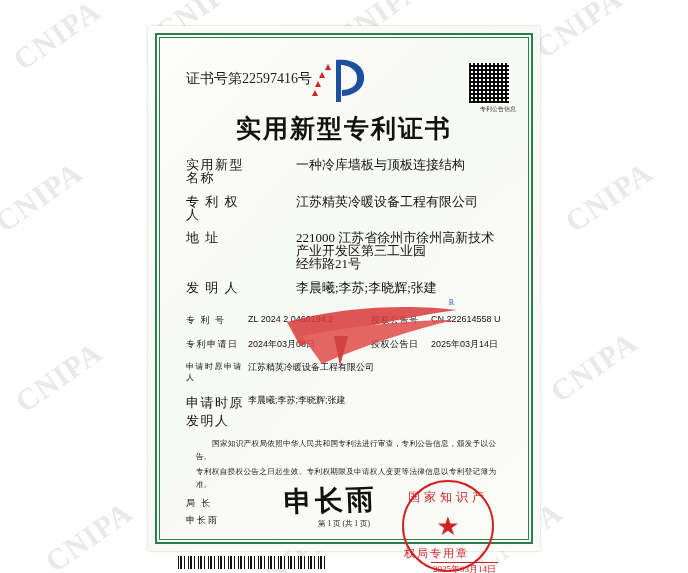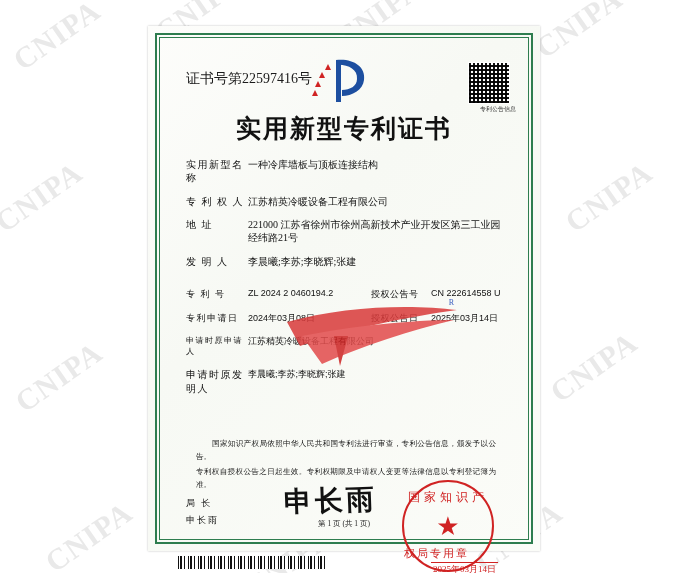--- a/index.html
+++ b/index.html
@@ -95,24 +95,25 @@
     color:#111;
   }
 
   
   .fields{
     position:absolute;left:14px;right:10px;top:108px;
   }
   .row{
     display:flex;
     font-family:"Liberation Serif", serif;
-    font-size:10px;
+    font-size:13px;
     color:#111;
     margin-bottom:10.5px;
     line-height:13px;
+    gap:48px;
   }
   .lbl{
     width:62px;flex:0 0 62px;
     letter-spacing:1.5px;
   }
   .val{flex:1;}
   .rowcols{display:flex;margin-bottom:10.5px;font-family:Liberation Sans, sans-serif;font-size:9px;color:#111;}
   .colA{width:185px;display:flex;}
   .colB{flex:1;display:flex;}
   .lblB{width:60px;flex:0 0 60px;letter-spacing:0.5px;}
@@ -296,21 +297,21 @@
         </div>
       </div>
       <div class="rowcols">
         <div class="colA" style="width:auto">
           <div class="lbl" style="font-size:8px">申请时原申请人</div>
           <div class="val">江苏精英冷暖设备工程有限公司</div>
         </div>
       </div>
       <div class="rowcols">
         <div class="colA" style="width:auto">
-          <div class="lbl" style="font-size:10px">申请时原发明人</div>
+          <div class="lbl" style="font-size:13px">申请时原发明人</div>
           <div class="val">李晨曦;李苏;李晓辉;张建</div>
         </div>
       </div>
     </div>
 
     <svg class="red-swoosh" viewBox="0 0 180 68">
       <path d="M5 20 C60 4, 130 2, 175 8 C130 14, 70 26, 18 44 Z" fill="#d93a3a"></path>
       <path d="M20 34 C70 24, 130 18, 172 18 C130 28, 80 44, 40 62 Z" fill="#e24b4b"></path>
       <path d="M52 34 L66 34 L58 64 Z" fill="#cc2222"></path>
     </svg>

